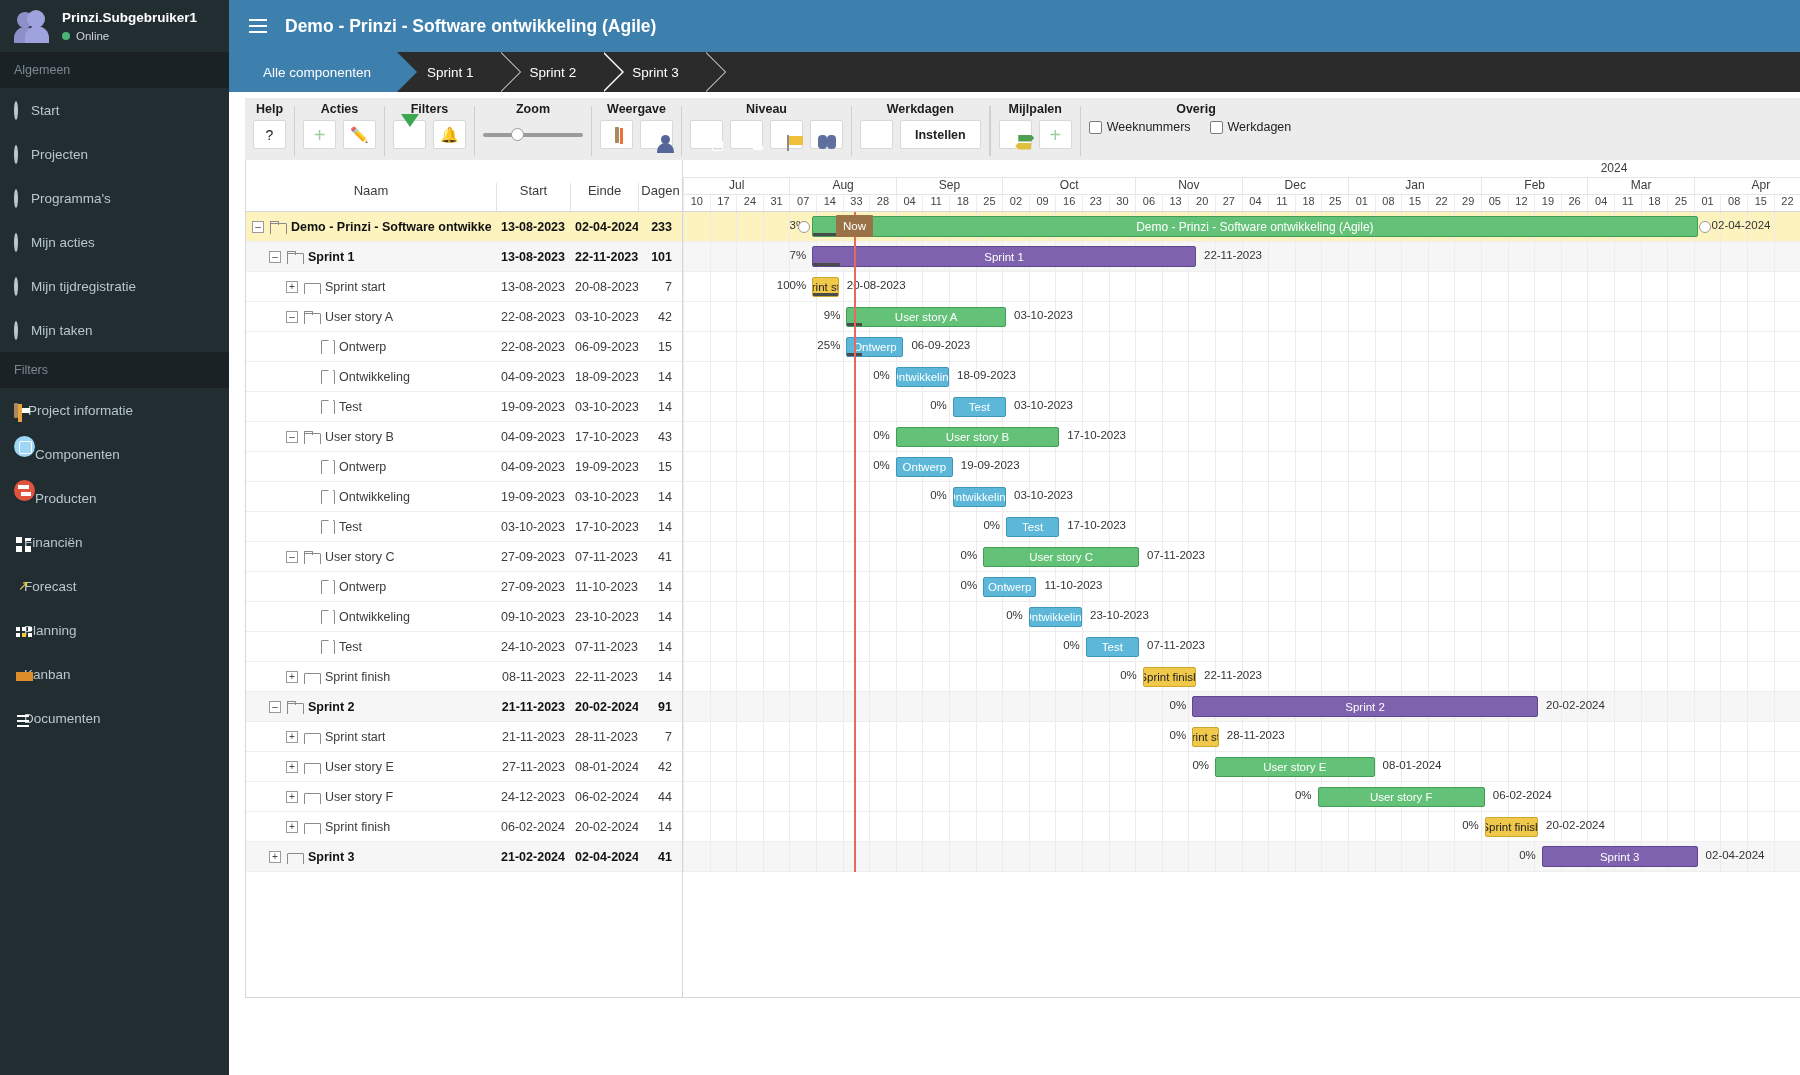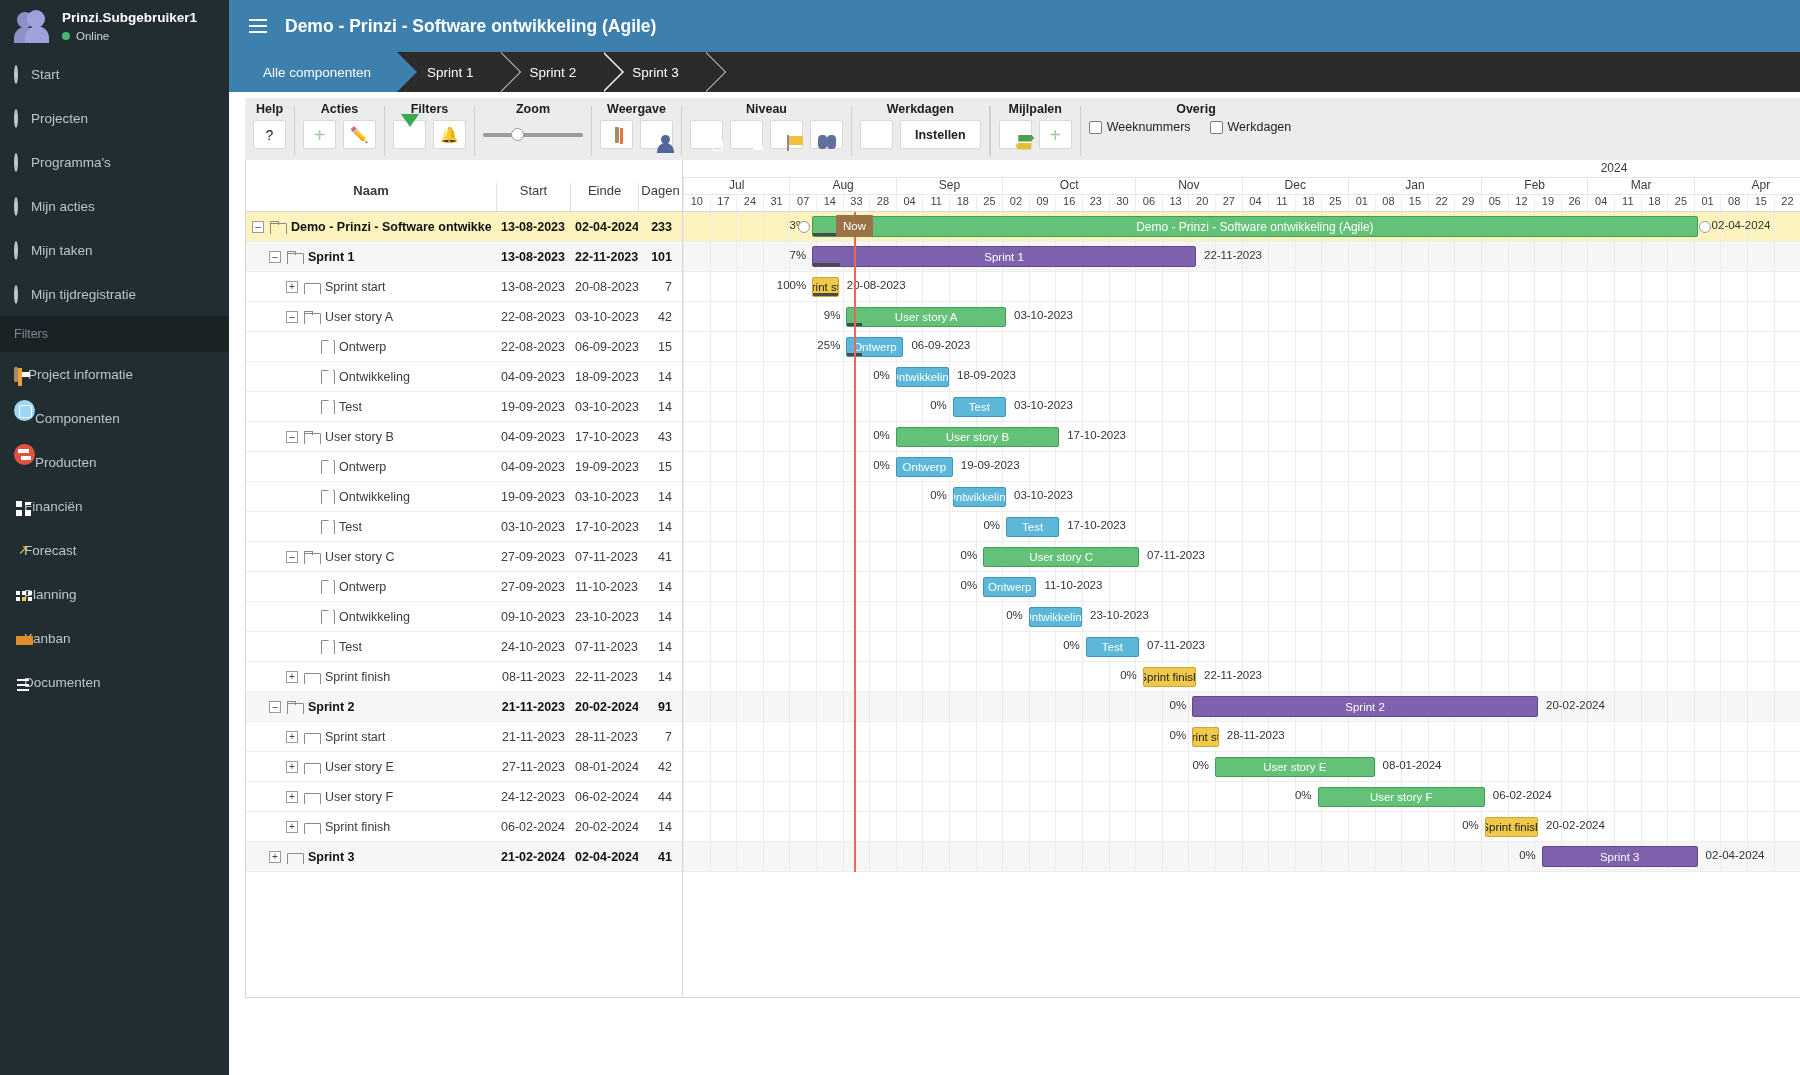--- a/index.html
+++ b/index.html
@@ -135,21 +135,21 @@
   .g-milestone:after{content:"";position:absolute;left:0;top:8px;width:16px;height:7px;background:#e0c03a;clip-path:polygon(20% 0,100% 0,100% 100%,20% 100%,0 50%);}
 
   
   .gantt { border:1px solid #d6d6d6; border-top:none; display:flex; height:838px; background:#fff; }
   .grid-left { width:437px; flex:0 0 437px; border-right:1px solid #d6d6d6; }
   .grid-right { flex:1; overflow:hidden; position:relative; }
 
   .hdr { height:52px; border-bottom:1px solid #d6d6d6; display:flex; align-items:flex-end; background:#fff; }
   .hdr-cell { font-size:13px; color:#3b3b3b; text-align:center; border-left:1px solid #e2e2e2; padding-bottom:13px; }
   .hdr-cell:first-child { border-left:none; }
-  .c-name { width:250px;font-weight:bold; } .c-start { width:74px; } .c-end{ width:68px; } .c-days{ width:44px; }
+  .c-name { width:250px; } .c-start { width:74px; } .c-end{ width:68px; } .c-days{ width:44px; }
 
   .row { height:30px; display:flex; align-items:center; border-bottom:1px solid #eeeeee; font-size:12.5px; color:#3b3b3b; }
   .row.lvl0 { background:#fdf3bf; font-weight:bold; color:#111; }
   .row.lvl1 { background:#f6f6f6; font-weight:bold; color:#111; }
   .cell { padding:0 5px; overflow:hidden; white-space:nowrap; }
   .cell.name { display:flex; align-items:center; }
   .cell.start { width:74px; text-align:right; }
   .cell.end { width:68px; text-align:right; }
   .cell.days { width:44px; text-align:right; padding-right:10px; }
   .name { width:250px; }
@@ -208,44 +208,45 @@
       </div>
       <div class="user-meta">
         <div class="user-name">Prinzi.Subgebruiker1</div>
         <div class="user-status">
           <span class="dot-online"></span>
           <span>Online</span>
         </div>
       </div>
     </div>
 
+    <div class="sec-head">Algemeen</div>
     <div id="nav-general">
         <div class="nav-item">
           <span><span class="ring"></span></span>
           <span>Start</span>
         </div>
         <div class="nav-item">
           <span><span class="ring"></span></span>
           <span>Projecten</span>
         </div>
         <div class="nav-item">
           <span><span class="ring"></span></span>
           <span>Programma's</span>
         </div>
         <div class="nav-item">
           <span><span class="ring"></span></span>
           <span>Mijn acties</span>
         </div>
         <div class="nav-item">
           <span><span class="ring"></span></span>
-          <span>Mijn taken</span>
+          <span>Mijn tijdregistratie</span>
         </div>
         <div class="nav-item">
           <span><span class="ring"></span></span>
-          <span>Mijn tijdregistratie</span>
+          <span>Mijn taken</span>
         </div>
       </div>
 
     <div class="sec-head">Filters</div>
     <div id="nav-project">
         <div class="nav-item">
           <span><span class="nav-ico"><span class="ic-book"><span></span></span></span></span>
           <span>Project informatie</span>
         </div>
         <div class="nav-item">

